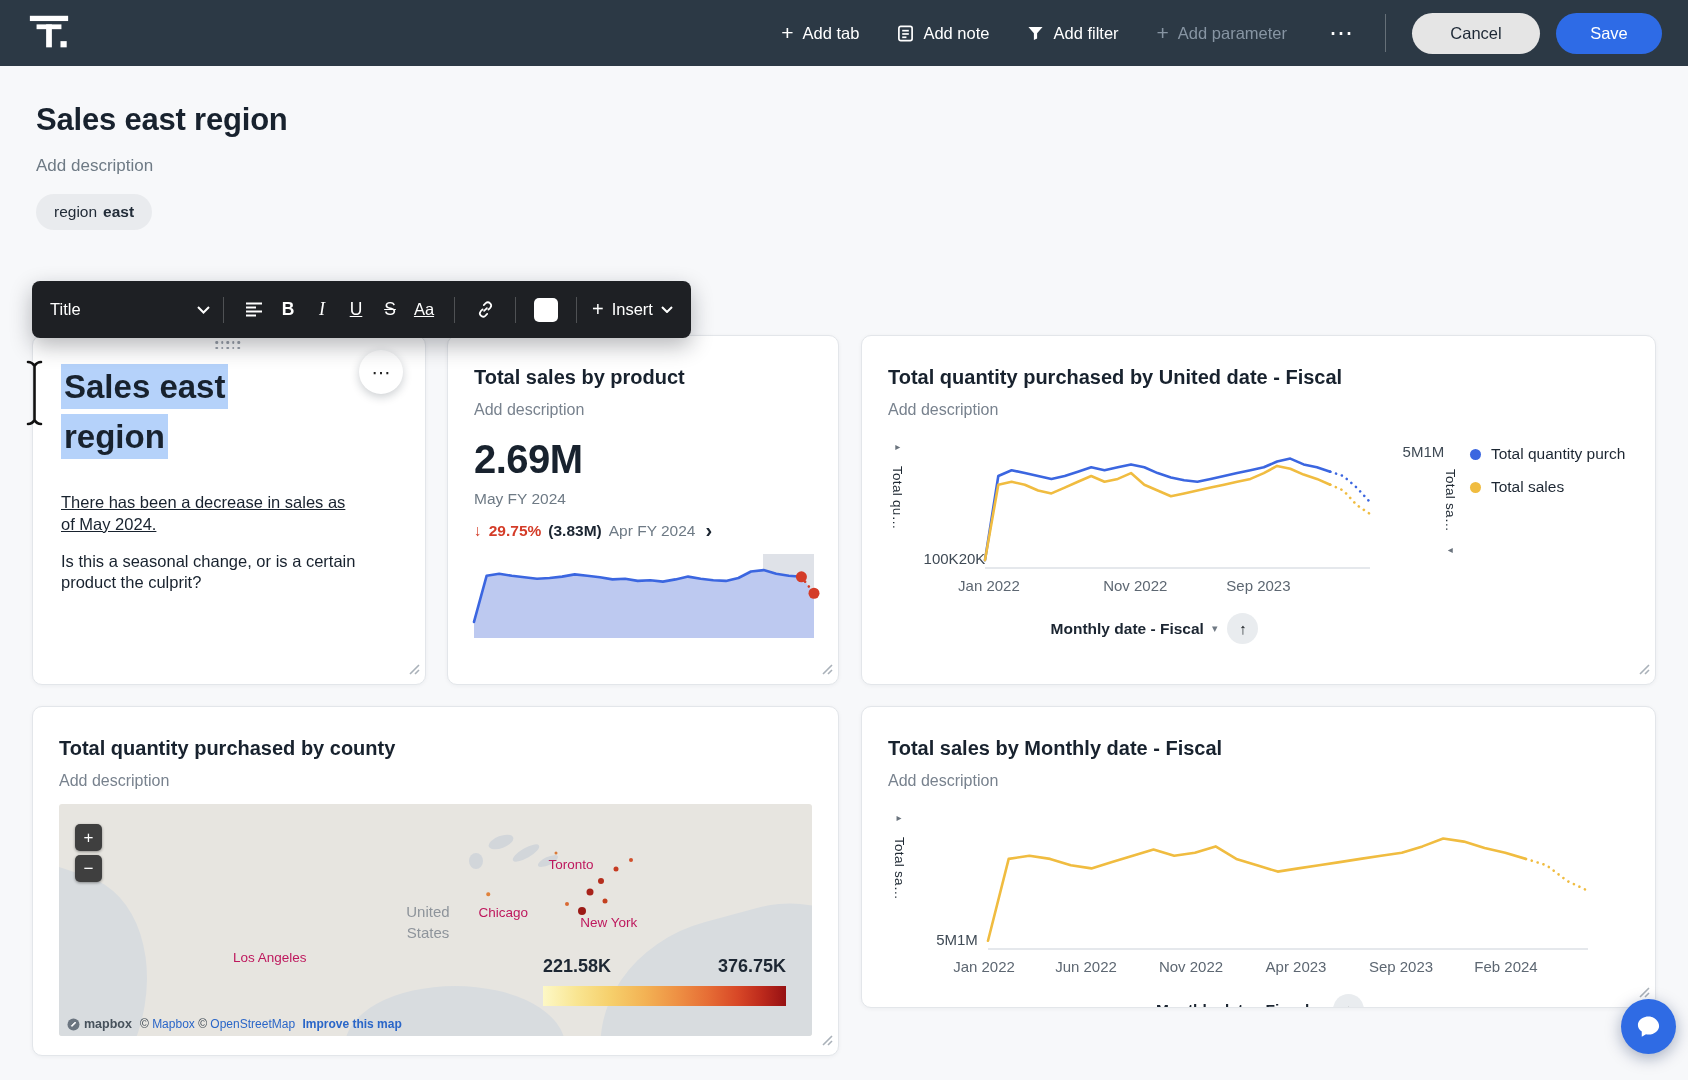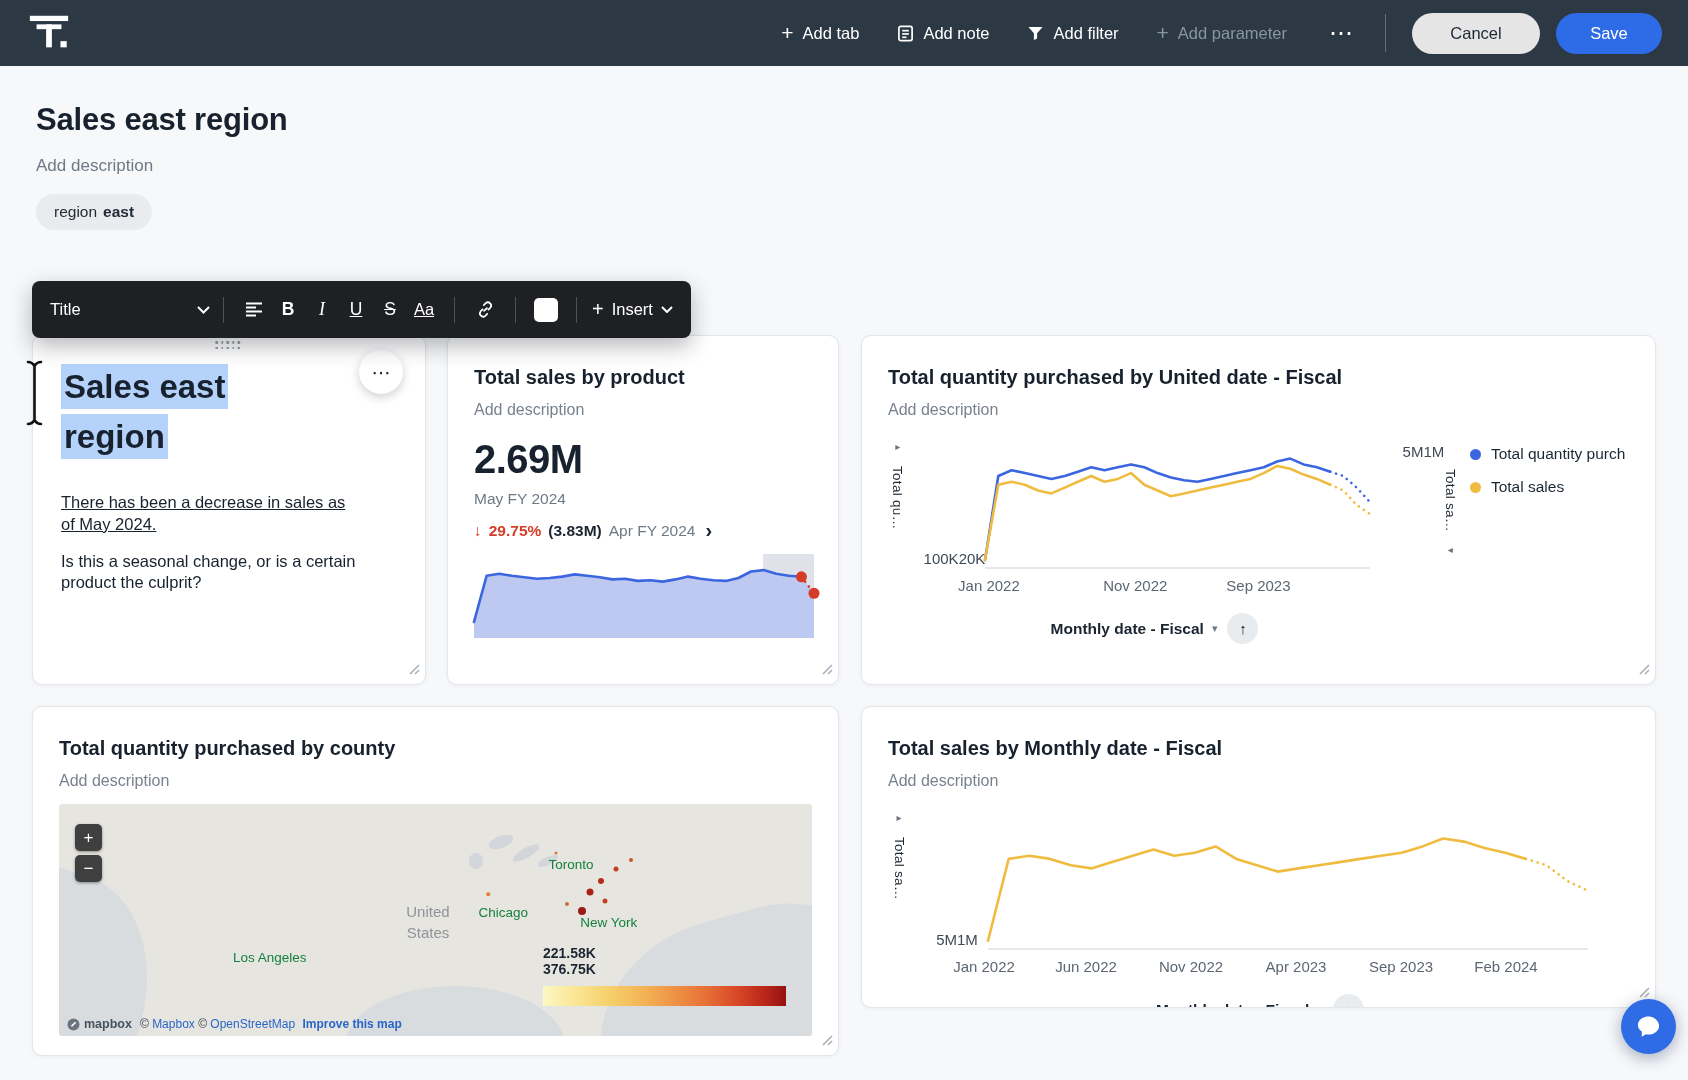--- a/index.html
+++ b/index.html
@@ -114,25 +114,25 @@
   .ocean{width:300px;height:260px;right:-90px;top:110px;border-radius:50% 40% 20% 60%;transform:rotate(-15deg);}
   .gulf{width:220px;height:120px;bottom:-70px;left:38%;border-radius:50% 50% 0 0;}
   .pacific{width:160px;height:220px;left:-70px;bottom:-60px;border-radius:0 60% 40% 0;transform:rotate(18deg);}
   .lake{position:absolute;background:#d2d6da;border-radius:50%;}
   .lake1{left:57%;top:14%;width:26px;height:12px;transform:rotate(-20deg);}
   .lake2{left:60%;top:19%;width:30px;height:10px;transform:rotate(-30deg);}
   .lake3{left:54.5%;top:21%;width:14px;height:16px;}
   .lake4{left:63.5%;top:23%;width:22px;height:8px;transform:rotate(-25deg);}
   .zoom{position:absolute;left:16px;top:20px;display:flex;flex-direction:column;gap:4px;z-index:5;}
   .zoom button{width:27px;height:27px;border-radius:5px;background:#3f3f3f;color:#fff;font-size:17px;display:grid;place-items:center;box-shadow:0 1px 3px rgba(0,0,0,.4);}
-  .city{position:absolute;transform:translate(-50%,-50%);font-size:13.5px;color:#15803d;white-space:nowrap;z-index:4;}
+  .city{position:absolute;transform:translate(-50%,-50%);font-size:13.5px;color:#be185d;white-space:nowrap;z-index:4;}
   .country{font-size:15px;color:#8e949b;width:64px;text-align:center;white-space:normal;line-height:1.35;}
   .mdot{position:absolute;border-radius:50%;transform:translate(-50%,-50%);z-index:3;}
   .map-legend{position:absolute;right:26px;bottom:30px;width:243px;z-index:5;}
-  .map-legend-labels{display:flex;justify-content:space-between;font-size:14px;font-weight:700;color:#1d2733;margin-bottom:9px;flex-direction:column;}
+  .map-legend-labels{display:flex;justify-content:space-between;font-size:18px;font-weight:700;color:#1d2733;margin-bottom:9px;}
   .map-legend-bar{height:20px;background:linear-gradient(90deg,#fdf8c6 0%,#f9e591 14%,#f6cf6b 28%,#f3b254 42%,#ee9144 55%,#e66d35 68%,#d84827 80%,#bd2a1c 90%,#961113 100%);}
   .attribution{position:absolute;left:8px;bottom:5px;display:flex;align-items:center;gap:8px;font-size:12px;color:#3a4651;z-index:5;}
   .mb-logo{display:flex;align-items:center;gap:4px;font-weight:700;color:#47525c;font-size:12.5px;}
   .attr-text a{color:#2a66c8;text-decoration:none;}
   .attr-text a.improve{font-weight:700;margin-left:4px;}
 
   
   .chat{position:absolute;left:1621px;top:999px;width:55px;height:55px;border-radius:50%;background:#2f6be4;display:grid;place-items:center;box-shadow:0 4px 16px rgba(10,30,80,.35);z-index:60;}
   .cursor{position:absolute;left:20px;top:358px;z-index:40;}
 </style>

